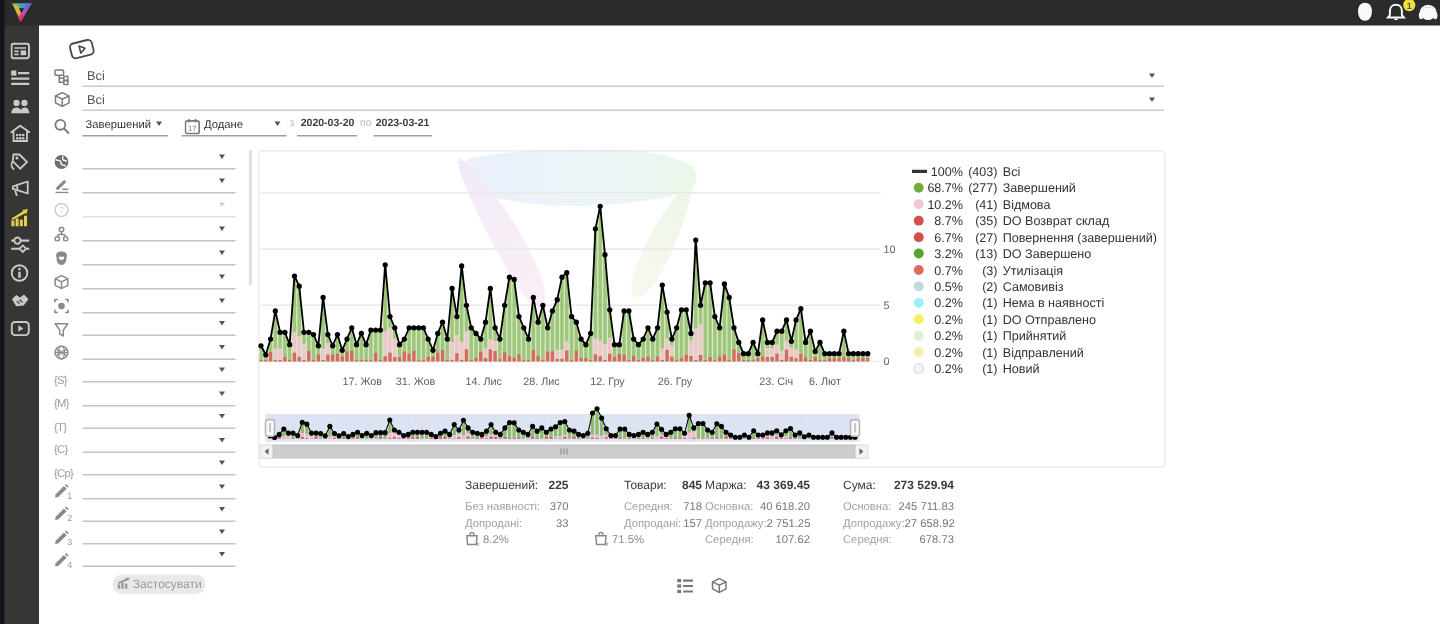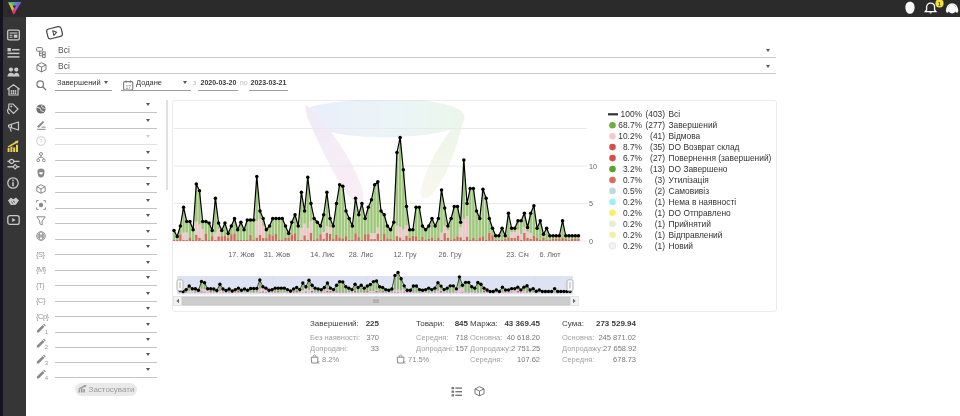--- a/index.html
+++ b/index.html
@@ -1323,21 +1323,21 @@
       <span class="sv">107.62</span>
     </div>
   </div>
 <div class="scol" style="left:562px;width:74px">
     <div class="shead" style="top:0">
       <span>Сума:</span>
       <span style="font-weight:bold">273 529.94</span>
     </div>
     <div class="srow" style="top:13.5px">
       <span>Основна:</span>
-      <span class="sv">245 871.02</span>
+      <span class="sv">245 711.83</span>
     </div>
     <div class="srow" style="top:24.5px">
       <span>Допродажу:</span>
       <span class="sv">27 658.92</span>
     </div>
     <div class="srow" style="top:35.5px">
       <span>Середня:</span>
       <span class="sv">678.73</span>
     </div>
   </div>

